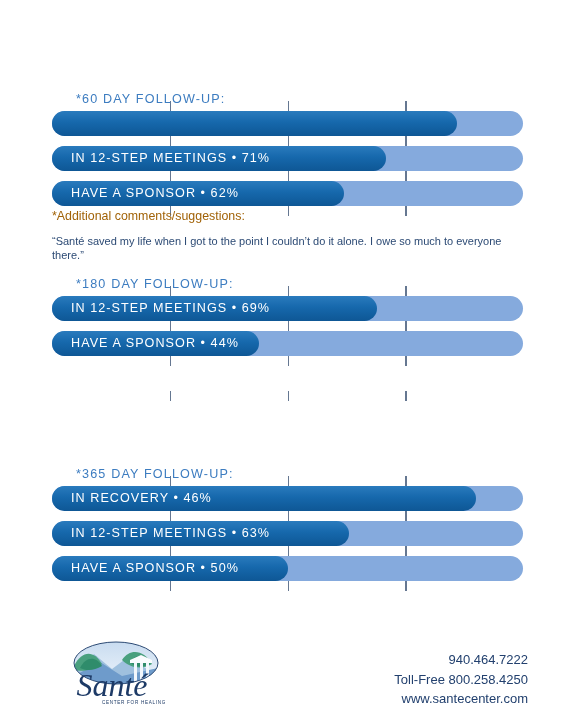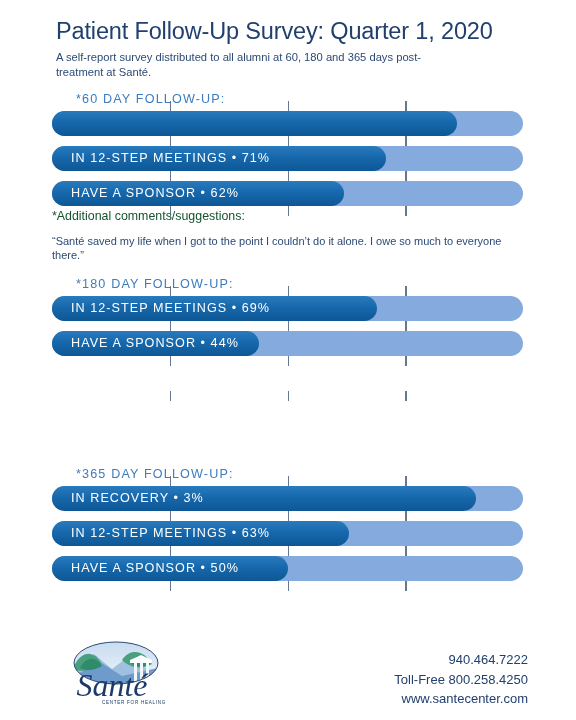--- a/index.html
+++ b/index.html
@@ -119,21 +119,21 @@
   }
 
   
   .comments {
     position: absolute;
     left: 52px;
     width: 470px;
   }
   .comments-heading {
     font-size: 12.4px;
-    color: #14532d;
+    color: #a16207;
     line-height: 1.25;
   }
   .comments-quote {
     margin-top: 9px;
     font-size: 11px;
     line-height: 1.35;
     color: #2C4A74;
     max-width: 462px;
   }
 
@@ -163,24 +163,20 @@
     font-size: 13px;
     line-height: 1.5;
   }
   .contact div { white-space: nowrap; margin-left: 42px; }
 </style>
 </head>
 <body>
 
 <div class="page">
 
-  <div class="header">
-    <div class="title">Patient Follow-Up Survey: Quarter 1, 2020</div>
-    <div class="subtitle">A self-report survey distributed to all alumni at 60, 180 and 365 days post-treatment at Santé.</div>
-  </div>
 
   <div class="ticks" id="tick-layer">
       <div class="tick" style="left: 169.75px; top: 101px; height: 10px;"></div>
       <div class="tick" style="left: 287.5px; top: 101px; height: 10px;"></div>
       <div class="tick" style="left: 405.25px; top: 101px; height: 10px;"></div>
       <div class="tick" style="left: 169.75px; top: 136px; height: 10px;"></div>
       <div class="tick" style="left: 287.5px; top: 136px; height: 10px;"></div>
       <div class="tick" style="left: 405.25px; top: 136px; height: 10px;"></div>
       <div class="tick" style="left: 169.75px; top: 171px; height: 10px;"></div>
       <div class="tick" style="left: 287.5px; top: 171px; height: 10px;"></div>
@@ -263,21 +259,21 @@
     </div>
   </div>
 
   <div class="section" style="top:467px;">
     <div class="section-label">*365 DAY FOLLOW-UP:</div>
     <div class="bars">
 
       <div class="bar-row">
         <div class="bar-track"></div>
         <div class="bar-fill" style="width: 424px;"></div>
-        <div class="bar-label">IN RECOVERY • 3%</div>
+        <div class="bar-label">IN RECOVERY • 46%</div>
       </div>
 
       <div class="bar-row">
         <div class="bar-track"></div>
         <div class="bar-fill" style="width: 297px;"></div>
         <div class="bar-label">IN 12-STEP MEETINGS • 63%</div>
       </div>
 
       <div class="bar-row">
         <div class="bar-track"></div>

